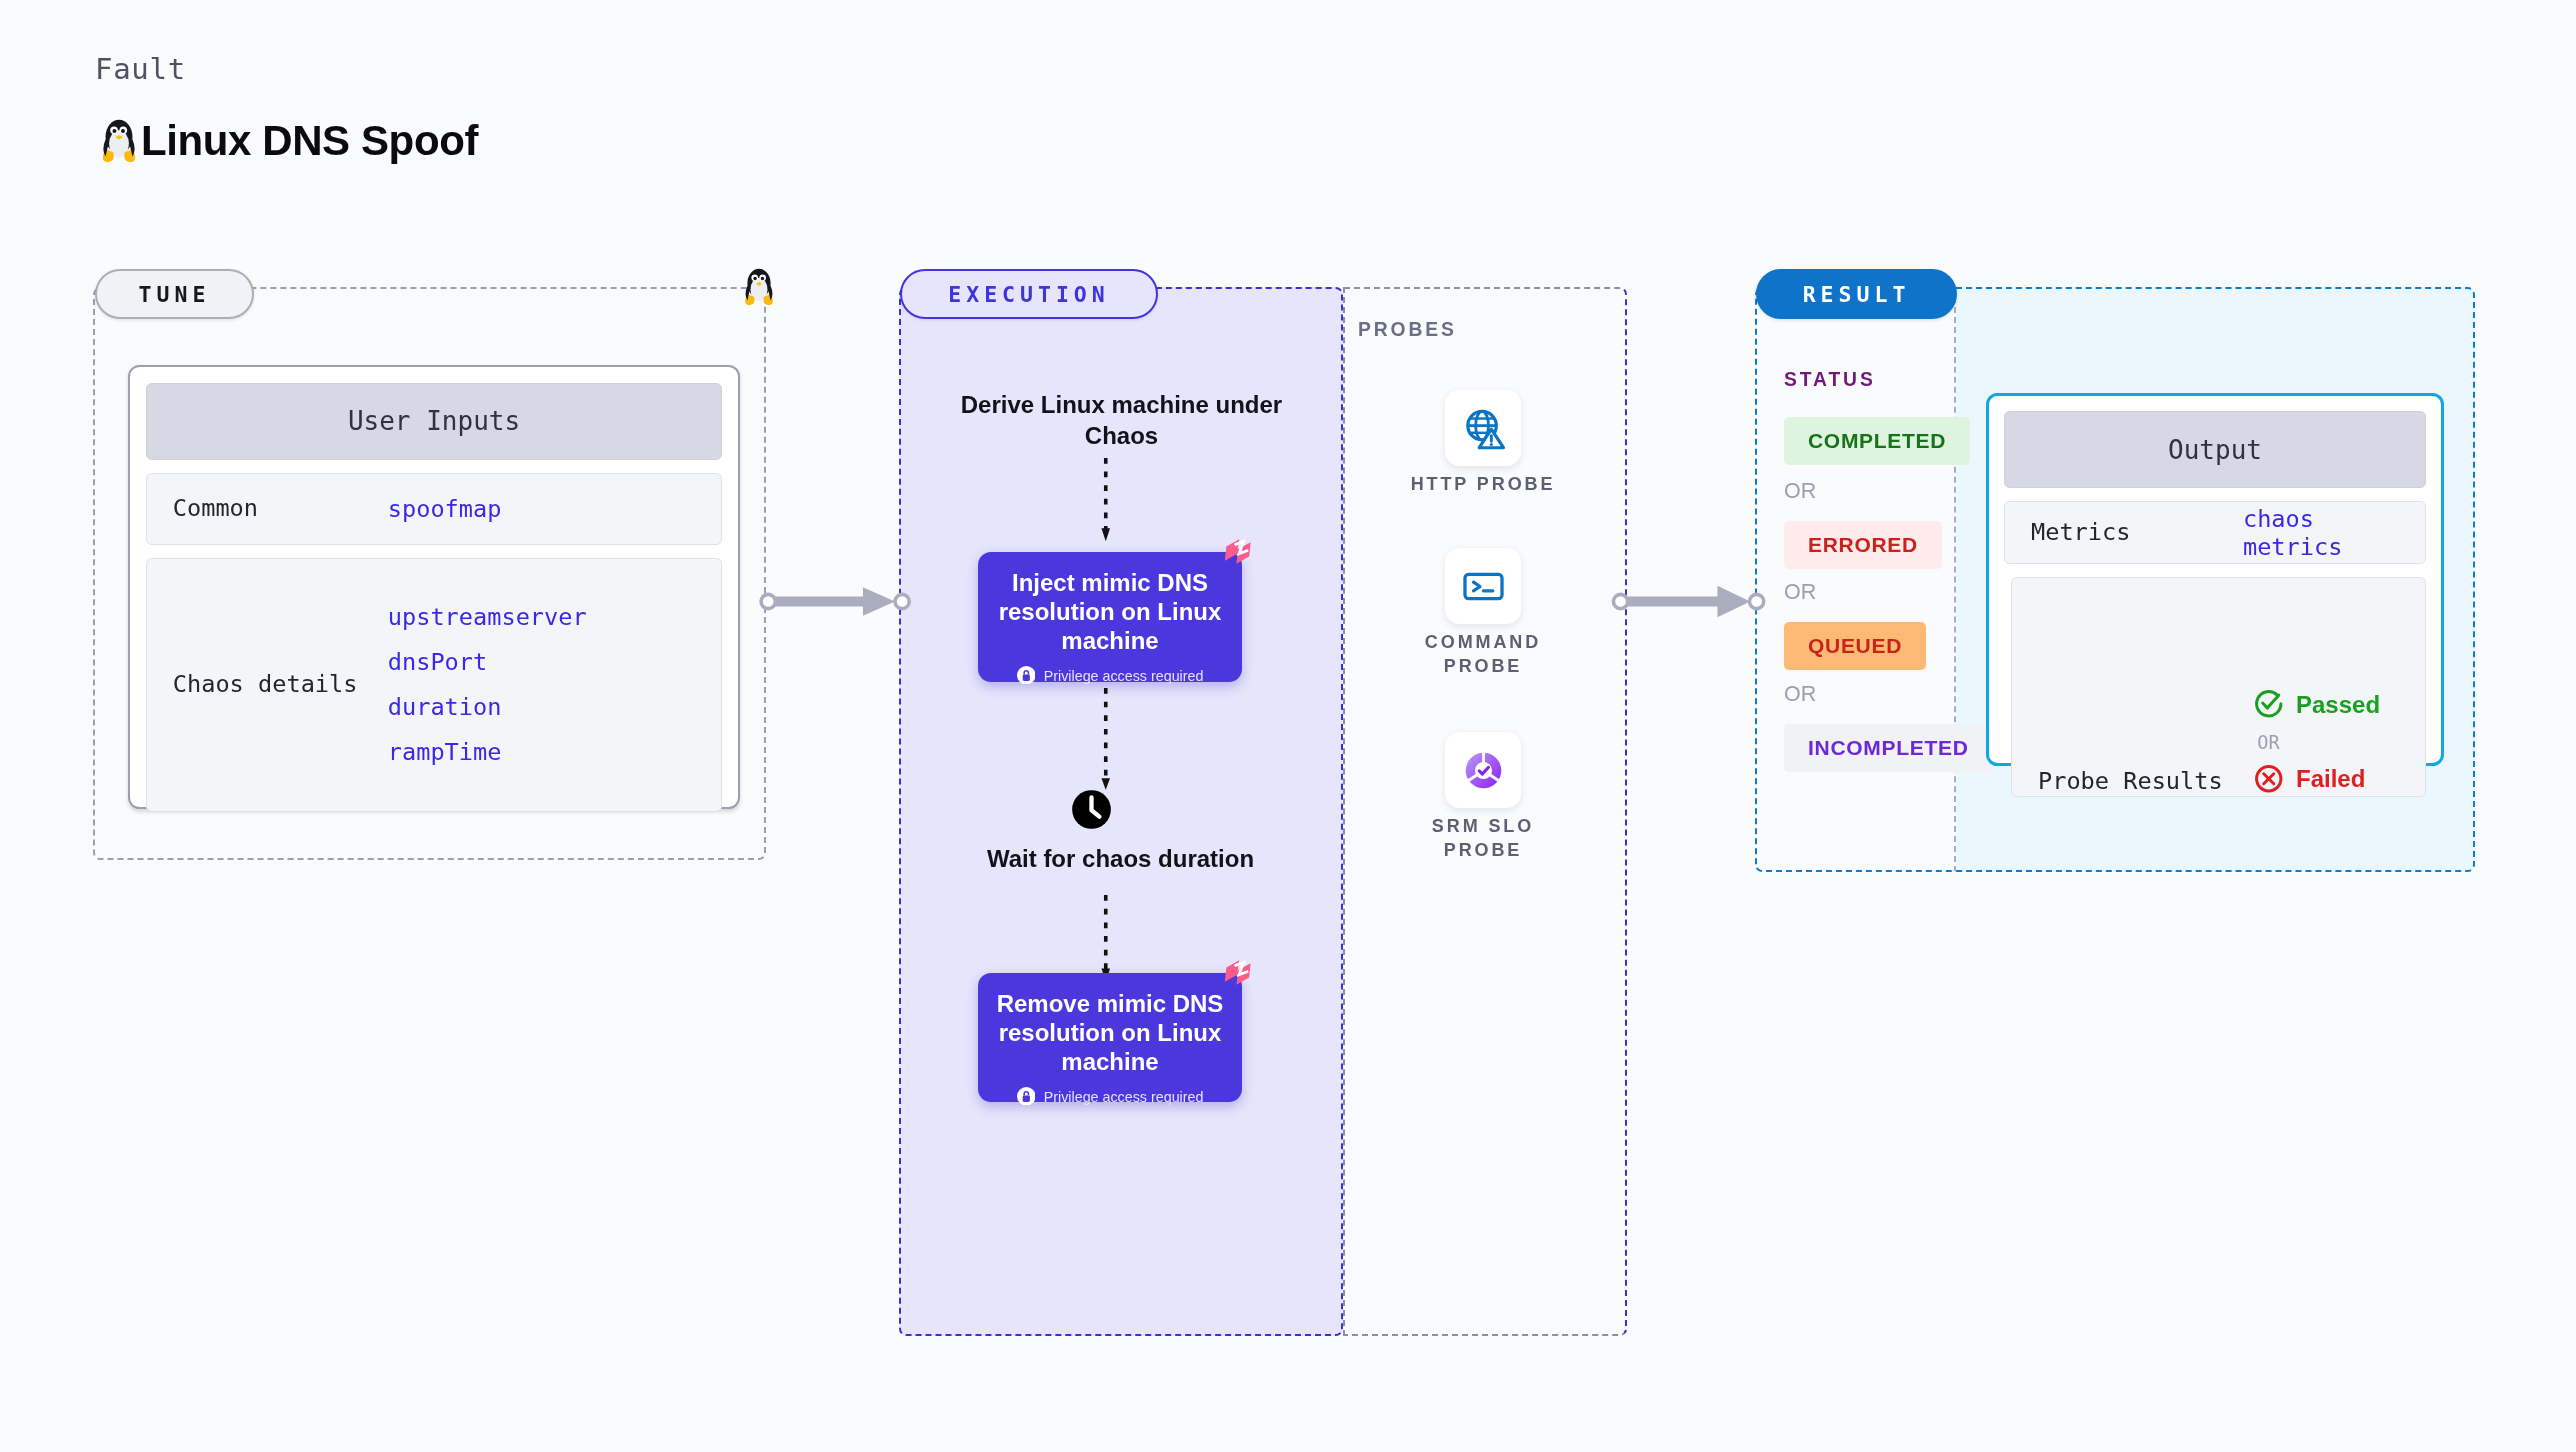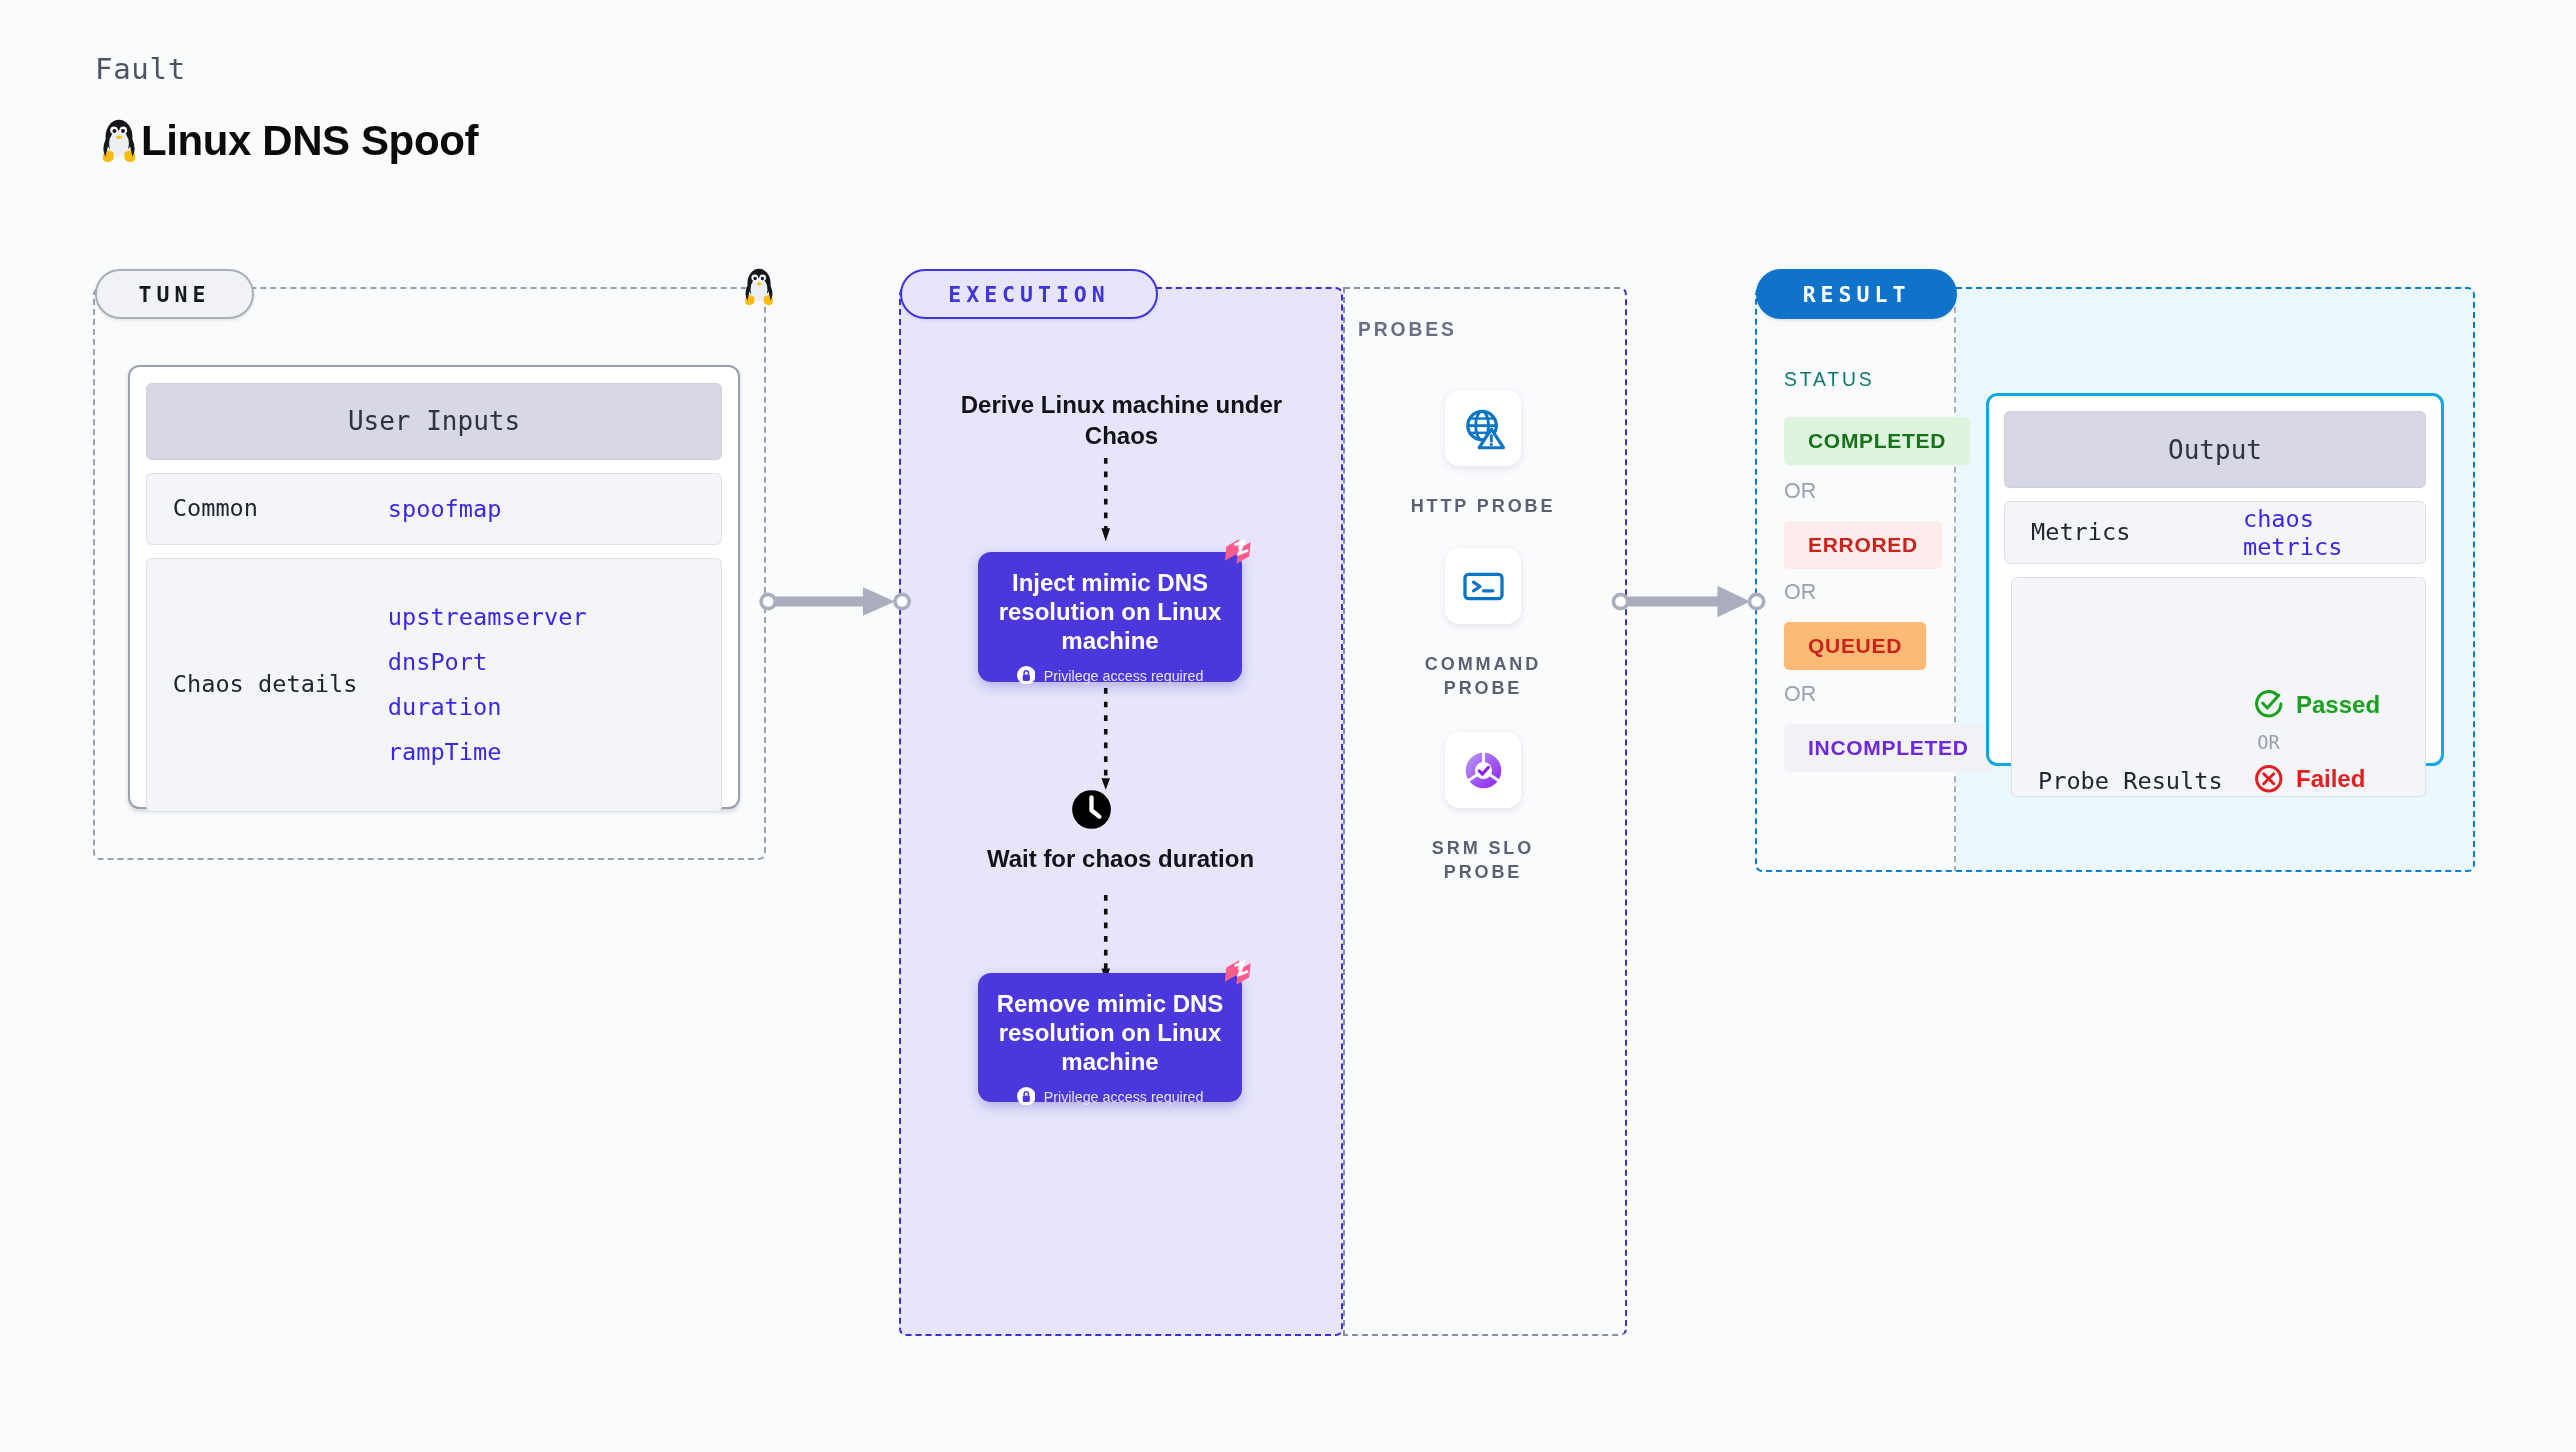--- a/index.html
+++ b/index.html
@@ -143,31 +143,31 @@
     font-family:"Liberation Sans",sans-serif;
   }
   .probe-item{position:absolute;width:172px;text-align:center;}
   .probe-tile{
     width:76px;height:76px;margin:0 auto;
     background:#ffffff;border-radius:14.3px;
     box-shadow:0 2.1px 7.2px rgba(25,35,80,.10);
     display:flex;align-items:center;justify-content:center;
   }
   .probe-label{
-    margin-top:28px;font-size:18px;letter-spacing:2.9px;color:#5b6173;
+    margin-top:6px;font-size:18px;letter-spacing:2.9px;color:#5b6173;
     font-weight:600;line-height:1.35;font-family:"Liberation Sans",sans-serif;
   }
   #probe-http{left:1397px;top:390px;}
   #probe-command{left:1397px;top:548px;}
   #probe-srm{left:1397px;top:732px;}
 
   
   #status-label{
     position:absolute;left:1784px;top:369px;
-    font-size:19.3px;font-weight:400;letter-spacing:2.9px;color:#0f766e;
+    font-size:19.3px;font-weight:700;letter-spacing:2.9px;color:#701a75;
   }
   .status-badge{
     position:absolute;border-radius:5px;display:flex;align-items:center;
     justify-content:center;font-weight:700;letter-spacing:0.7px;font-size:21px;
     padding:0 24px;height:48px;box-sizing:border-box;
   }
   .or-text{
     position:absolute;font-size:21.5px;color:#9aa0b0;
     font-family:"Liberation Sans",sans-serif;
   }

